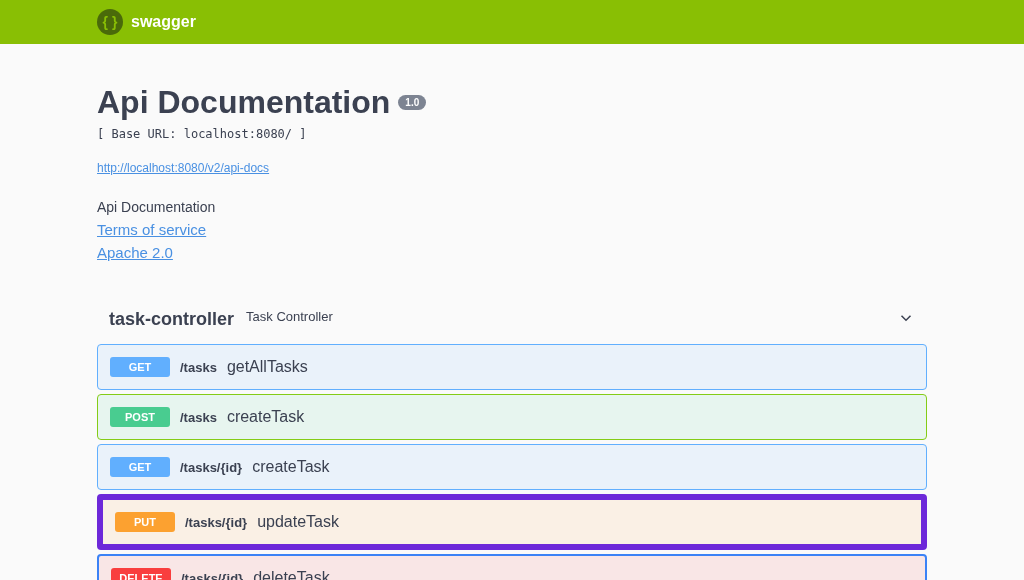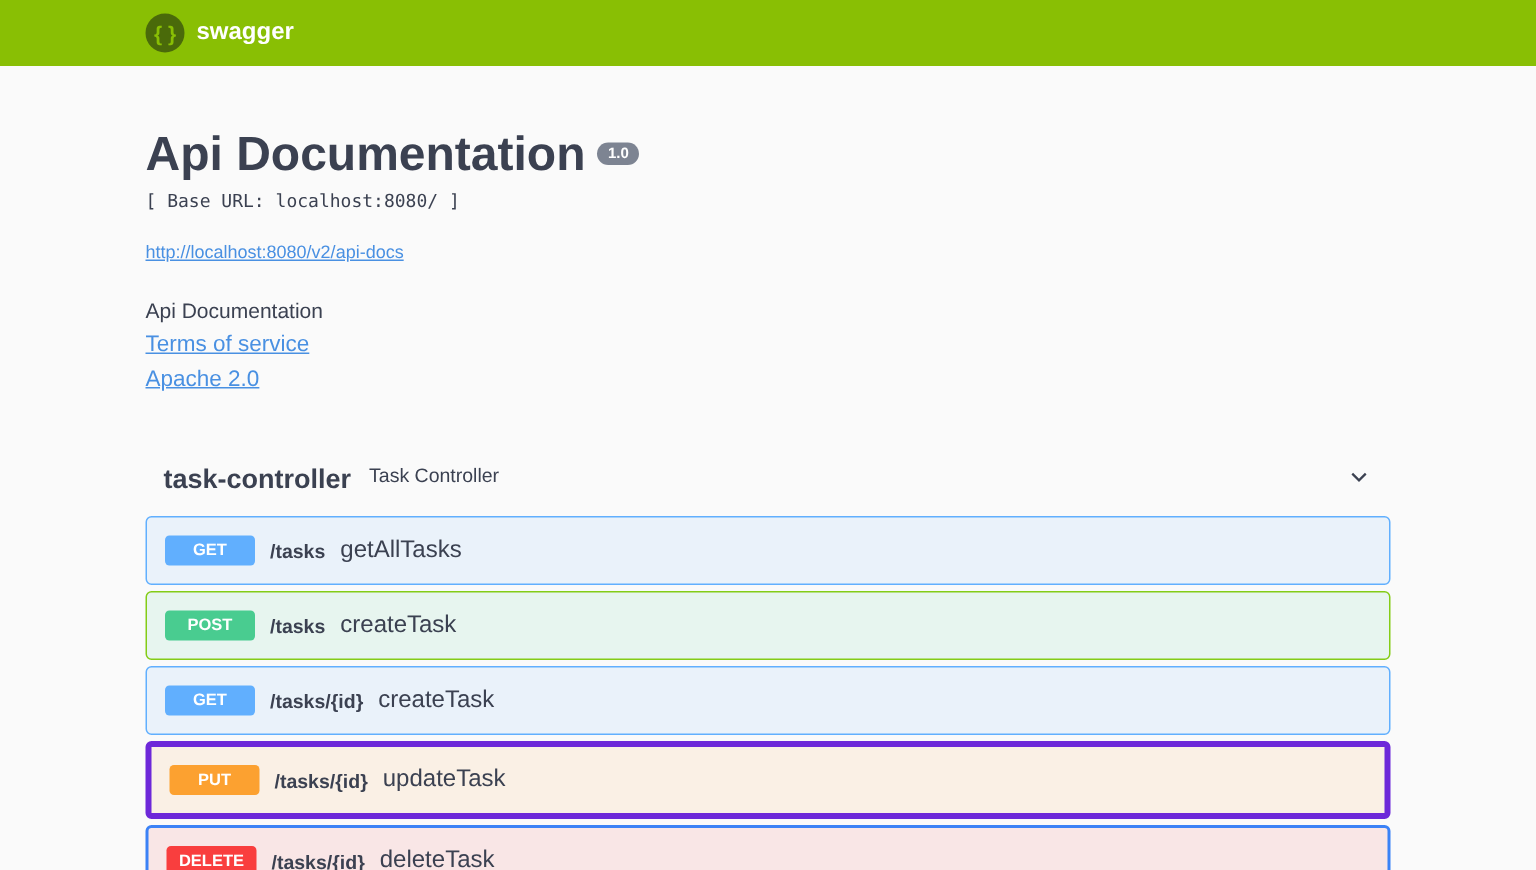--- a/index.html
+++ b/index.html
@@ -20,21 +20,21 @@
 .terms-link,.license-link{color:#4990e2;font-size:15px;display:inline-block;margin-top:6px}
 .tag-section{margin-top:40px}
 .tag-header{display:flex;padding:8px 12px;cursor:pointer}
 .tag-name{font-size:18px;font-weight:700;color:#3b4151;margin-right:12px}
 .tag-desc{font-size:13px;color:#3b4151;flex:1}
 .chevron{width:18px;height:18px}
 .operations{margin-top:6px}
 .op{border-radius:4px;margin-bottom:4px;display:flex;align-items:center;padding:12px;cursor:pointer}
 .op.get{background:rgba(97,175,254,.1);border:1px solid #61affe}
 .op.post{background:rgba(73,204,144,.1);border:1px solid #84cc16}
-.op.put{background:rgba(252,161,48,.1);border:4px solid #6d28d9}
+.op.put{background:rgba(252,161,48,.1);border:6px solid #6d28d9}
 .op.delete{background:rgba(249,62,62,.1);border:2px solid #3b82f6}
 .method{min-width:60px;padding:4px 0;border-radius:3px;color:#fff;font-size:11px;font-weight:700;text-align:center;margin-right:10px;font-family:sans-serif}
 .get .method{background:#61affe}
 .post .method{background:#49cc90}
 .put .method{background:#fca130}
 .delete .method{background:#f93e3e}
 .path{font-family:Liberation Sans, sans-serif;font-size:13px;font-weight:700;color:#3b4151;margin-right:10px}
 .summary{font-size:16px;color:#3b4151}
 .models-section{margin-top:24px;border:1px solid rgba(59,65,81,.3);border-radius:4px}
 .models-header{display:flex;align-items:center;justify-content:space-between;padding:12px 16px;cursor:pointer}

